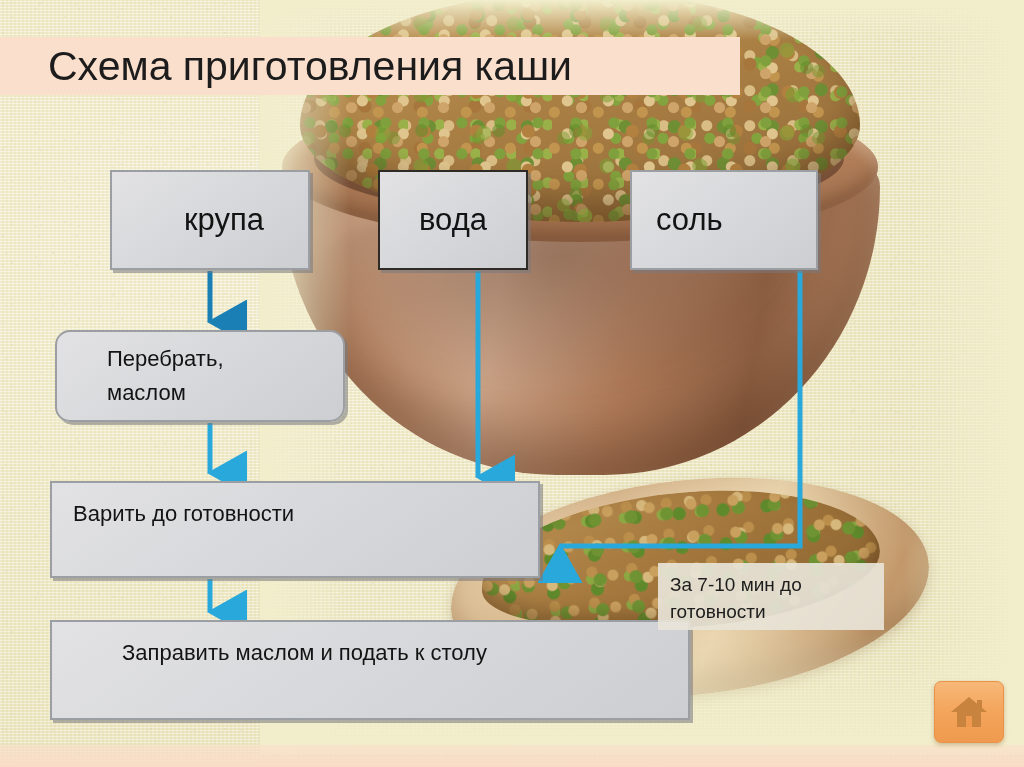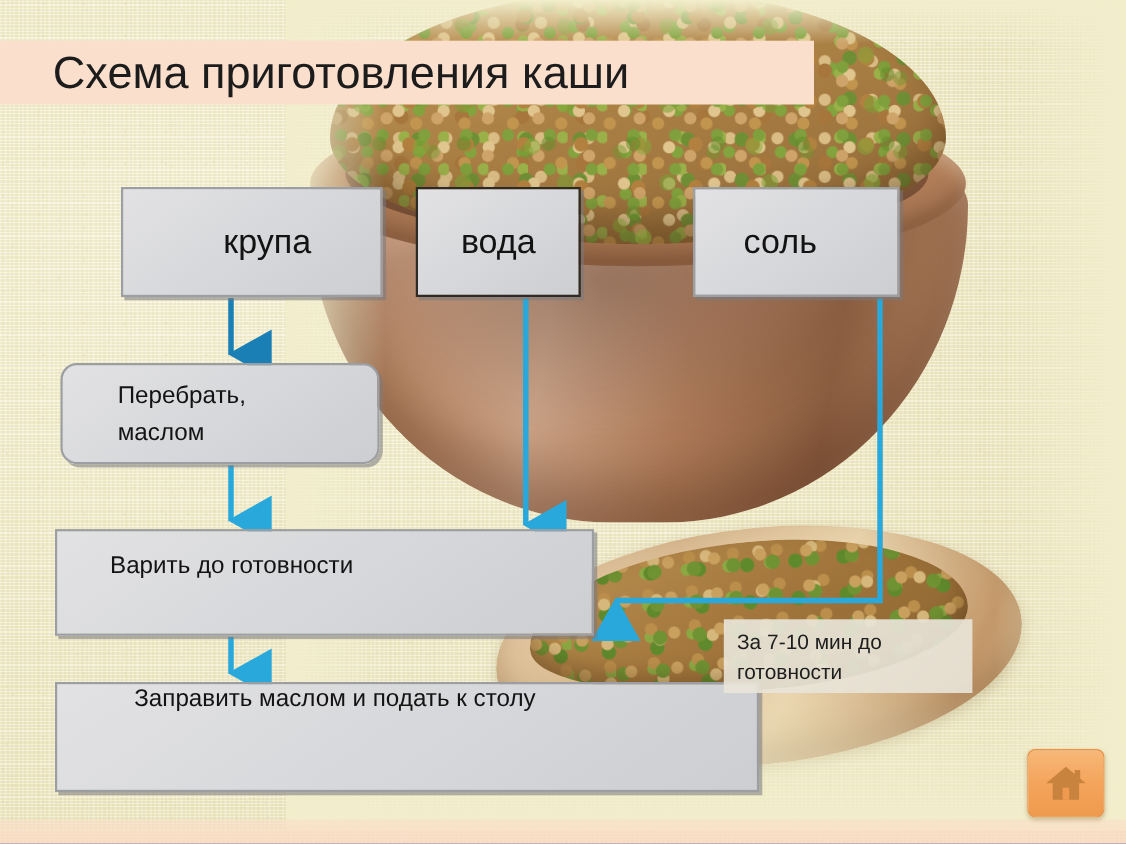--- a/index.html
+++ b/index.html
@@ -223,26 +223,26 @@
     box-shadow: 3px 3px 0 rgba(120,120,125,.55);
     color: #131313;
     box-sizing: border-box;
     display: flex;
     align-items: center;
   }
   .node.dark-border { border-color: #2e2a26; }
   .node .label { display: block; width: 100%; }
   .center { text-align: center; }
 
-  #n-krupa  { left:110px; top:170px; width:238px; height:100px; font-size:31px;padding-left:28px; }
+  #n-krupa  { left:110px; top:170px; width:200px; height:100px; font-size:31px;padding-left:28px; }
   #n-voda   { left:378px; top:170px; width:150px; height:100px; font-size:31px; }
-  #n-sol    { left:630px; top:170px; width:188px; height:100px; font-size:31px; padding-left:44px; }
+  #n-sol    { left:630px; top:170px; width:188px; height:100px; font-size:31px; padding-left:24px; }
   #n-pereb  { left:55px;  top:330px; width:290px; height:92px;  font-size:22px; padding-left:50px; line-height:34px;border-radius:15px; }
-  #n-varit  { left:50px;  top:481px; width:490px; height:97px;  font-size:22px; padding-left:48px; align-items:flex-start; padding-top:18px; }
-  #n-zapr   { left:50px;  top:620px; width:640px; height:100px; font-size:22px; padding-left:70px; align-items:flex-start; }
+  #n-varit  { left:50px;  top:481px; width:490px; height:97px;  font-size:22px; padding-left:21px; align-items:flex-start; padding-top:18px; }
+  #n-zapr   { left:50px;  top:620px; width:640px; height:100px; font-size:22px; padding-left:70px; align-items:flex-start; padding-top:18px; }
 
   
   #n-note {
     position: absolute;
     left: 658px;
     top: 563px;
     width: 226px;
     height: 67px;
     background: rgba(232,228,216,.92);
     color: #1d1d1d;

